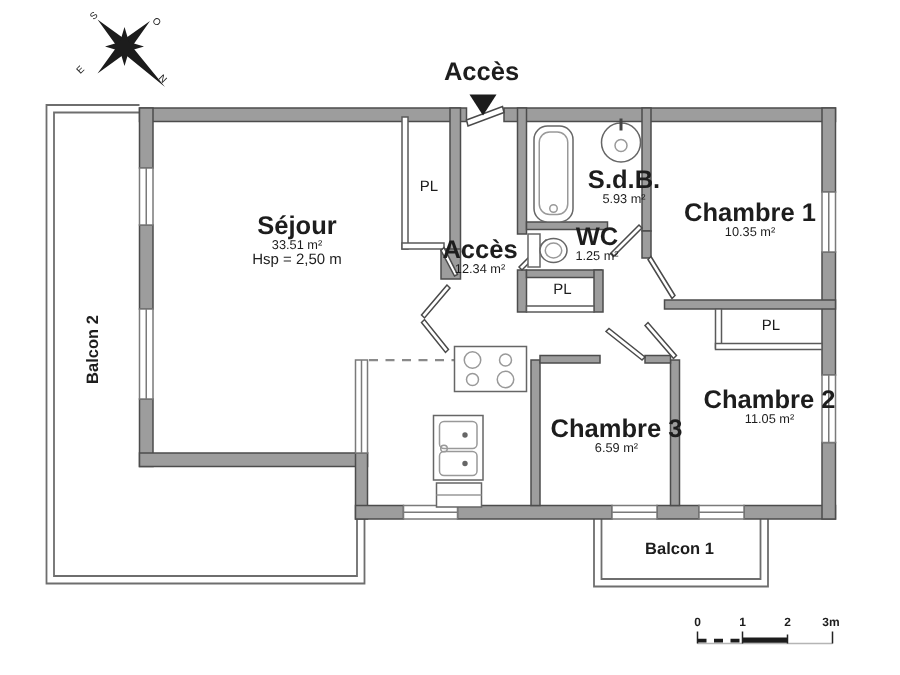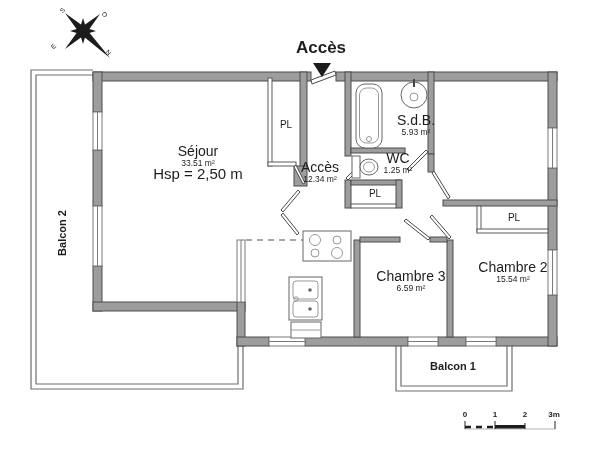--- a/index.html
+++ b/index.html
@@ -2,23 +2,23 @@
 <html><head>
 <meta charset="utf-8">
 <style>
   html,body{margin:0;padding:0;background:#fff;}
   .stage{position:relative;width:600px;height:450px;background:#ffffff;
          font-family:"Liberation Sans",sans-serif;overflow:hidden;}
   svg{position:absolute;left:0;top:0;}
   .lbl{position:absolute;transform:translate(-50%,-50%);text-align:center;
        color:#1d1d1d;white-space:nowrap;line-height:12px;}
   .lbl.v{transform:translate(-50%,-50%) rotate(-90deg);}
-  .room-name{display:block;font-size:14px;font-weight:normal;line-height:14px;}
+  .room-name{display:block;font-size:17px;font-weight:bold;line-height:14px;}
   .room-area{display:block;font-size:8.5px;line-height:10px;}
-  .hsp{display:block;font-size:15px;margin-top:0;}
+  .hsp{display:block;font-size:10px;margin-top:0;}
   .pl{font-size:10px;}
   .balcony-label{font-size:11px;font-weight:bold;}
   .access{font-size:17px;font-weight:bold;}
   .scale-num{font-size:8px;font-weight:bold;}
   .wall{fill:#9d9d9d;stroke:#4c4c4c;stroke-width:1;}
   .thinwall{fill:#ffffff;stroke:#5a5a5a;stroke-width:1;}
   .win{fill:#ffffff;stroke:#7a7a7a;stroke-width:1;}
   .winline{stroke:#7a7a7a;stroke-width:1;fill:none;}
   .bline{stroke:#6e6e6e;stroke-width:1.2;fill:none;}
   .fix{fill:#ffffff;stroke:#666666;stroke-width:1;}
@@ -192,27 +192,31 @@
   <div class="lbl" style="left:416px;top:125px">
     <span class="room-name">S.d.B.</span>
     <span class="room-area">5.93 m²</span>
   </div>
 
   <div class="lbl" style="left:398px;top:163px">
     <span class="room-name">WC</span>
     <span class="room-area">1.25 m²</span>
   </div>
 
+  <div class="lbl" style="left:500px;top:147px">
+    <span class="room-name">Chambre 1</span>
+    <span class="room-area">10.35 m²</span>
+  </div>
 
   <div class="lbl" style="left:513px;top:272px">
     <span class="room-name">Chambre 2</span>
-    <span class="room-area">15.54 m²</span>
-  </div>
-
-  <div class="lbl" style="left:411px;top:281px">
+    <span class="room-area">11.05 m²</span>
+  </div>
+
+  <div class="lbl" style="left:411px;top:291px">
     <span class="room-name">Chambre 3</span>
     <span class="room-area">6.59 m²</span>
   </div>
 
 
   <div class="lbl pl" style="left:286px;top:125px">PL</div>
   <div class="lbl pl" style="left:375px;top:194px">PL</div>
   <div class="lbl pl" style="left:514px;top:218px">PL</div>
 
   <div class="lbl balcony-label" style="left:453px;top:366px">Balcon 1</div>

